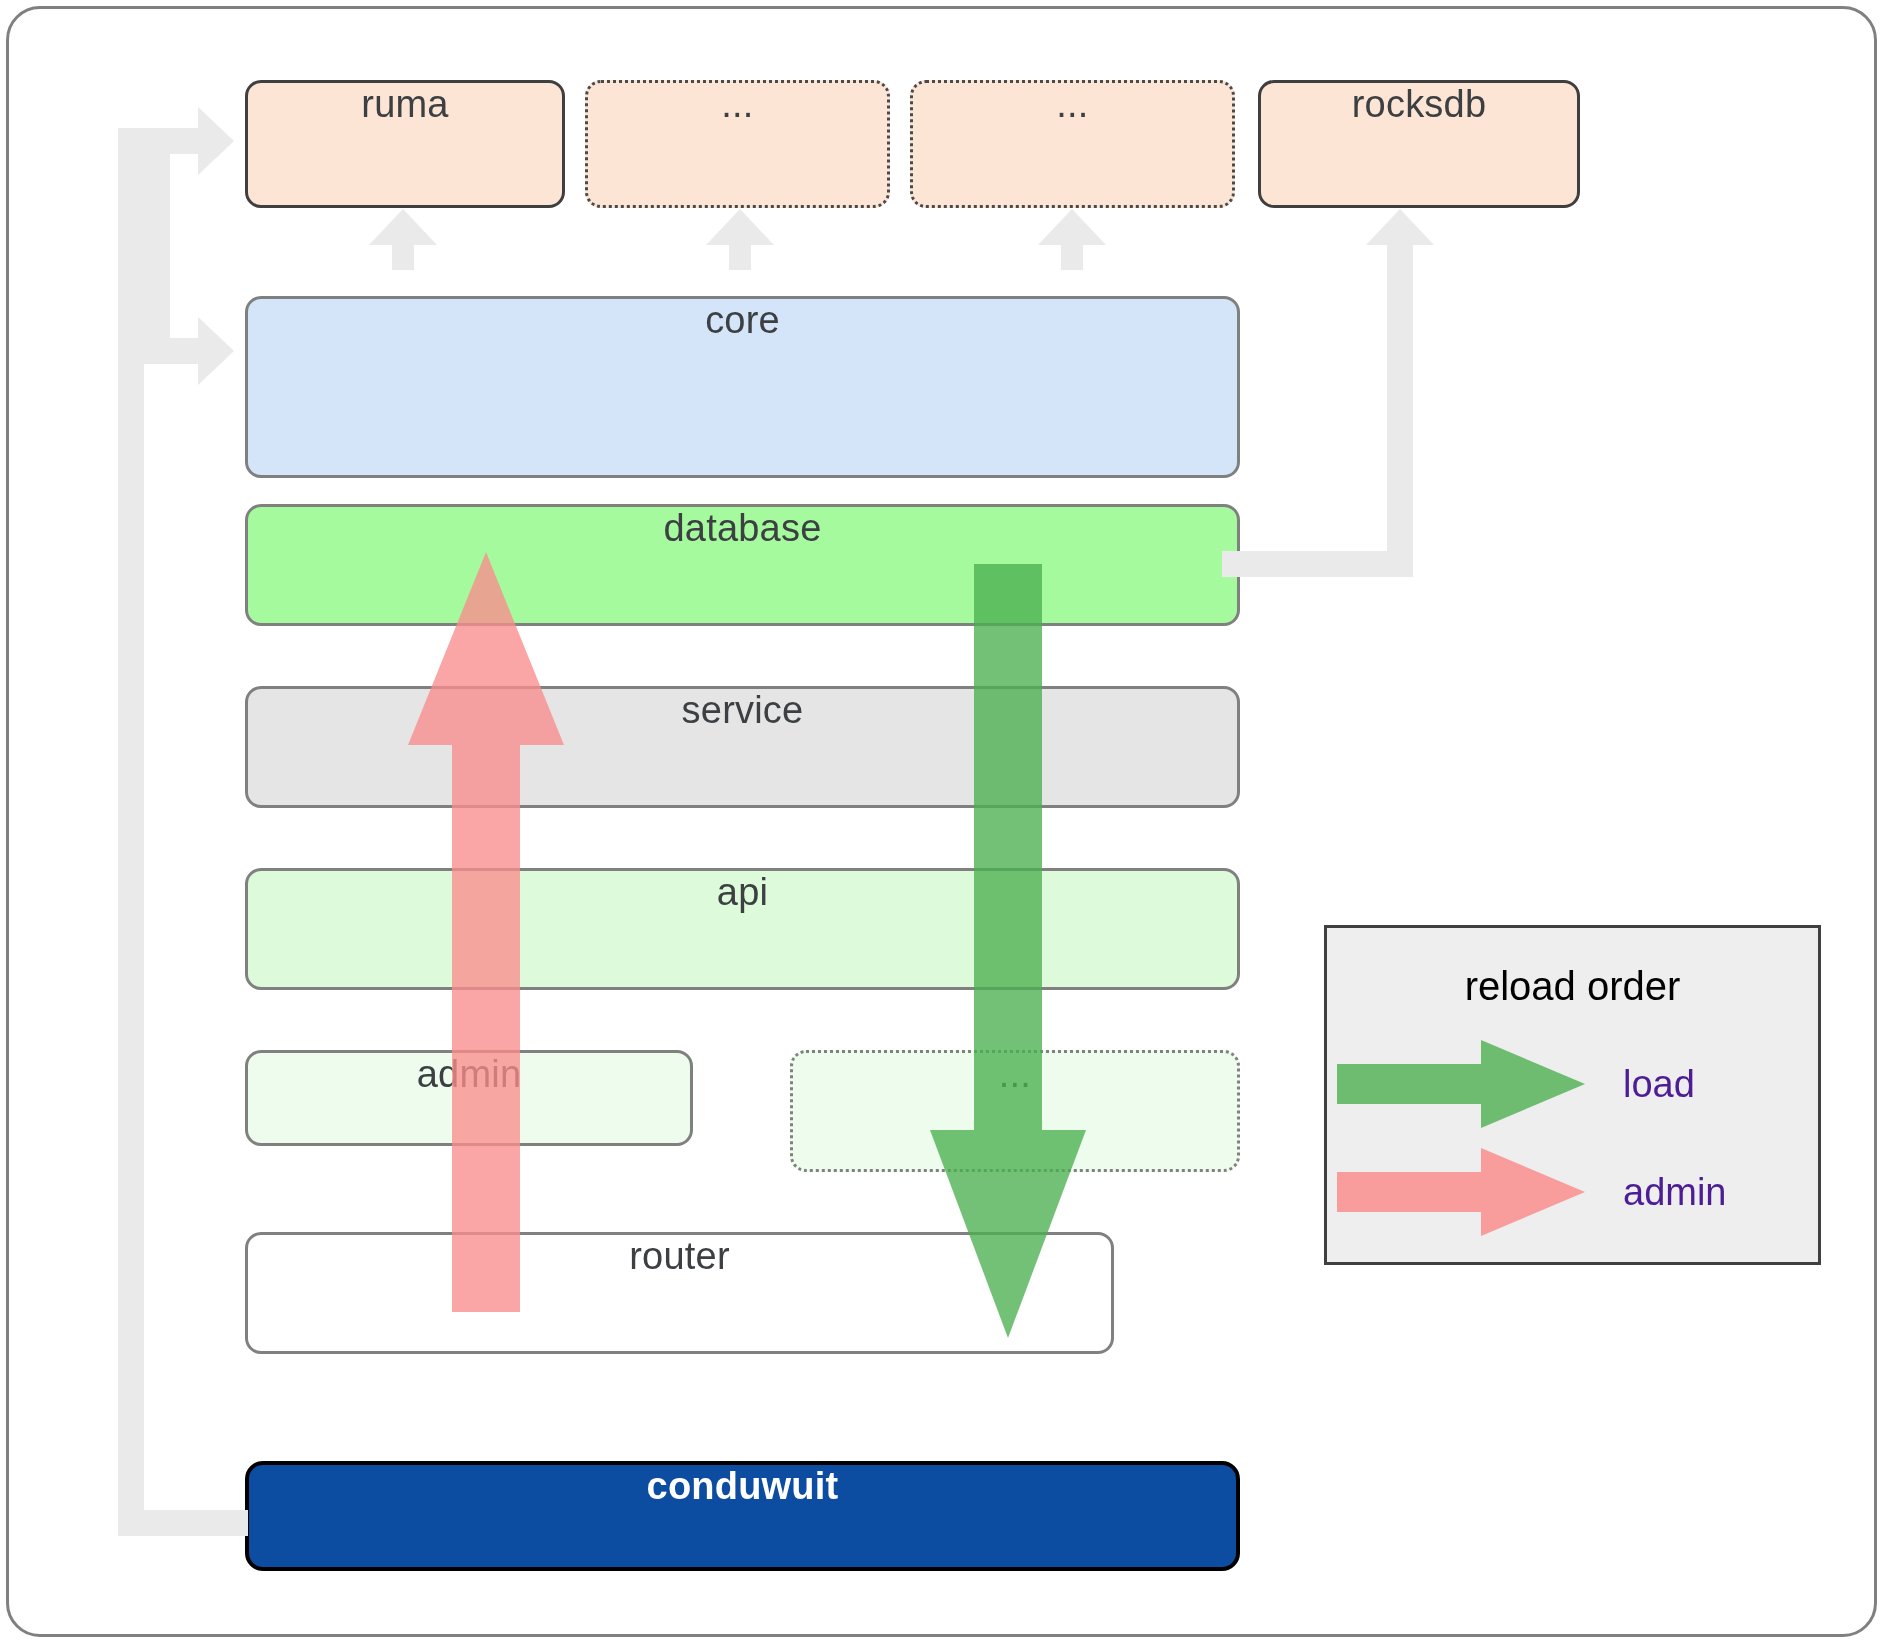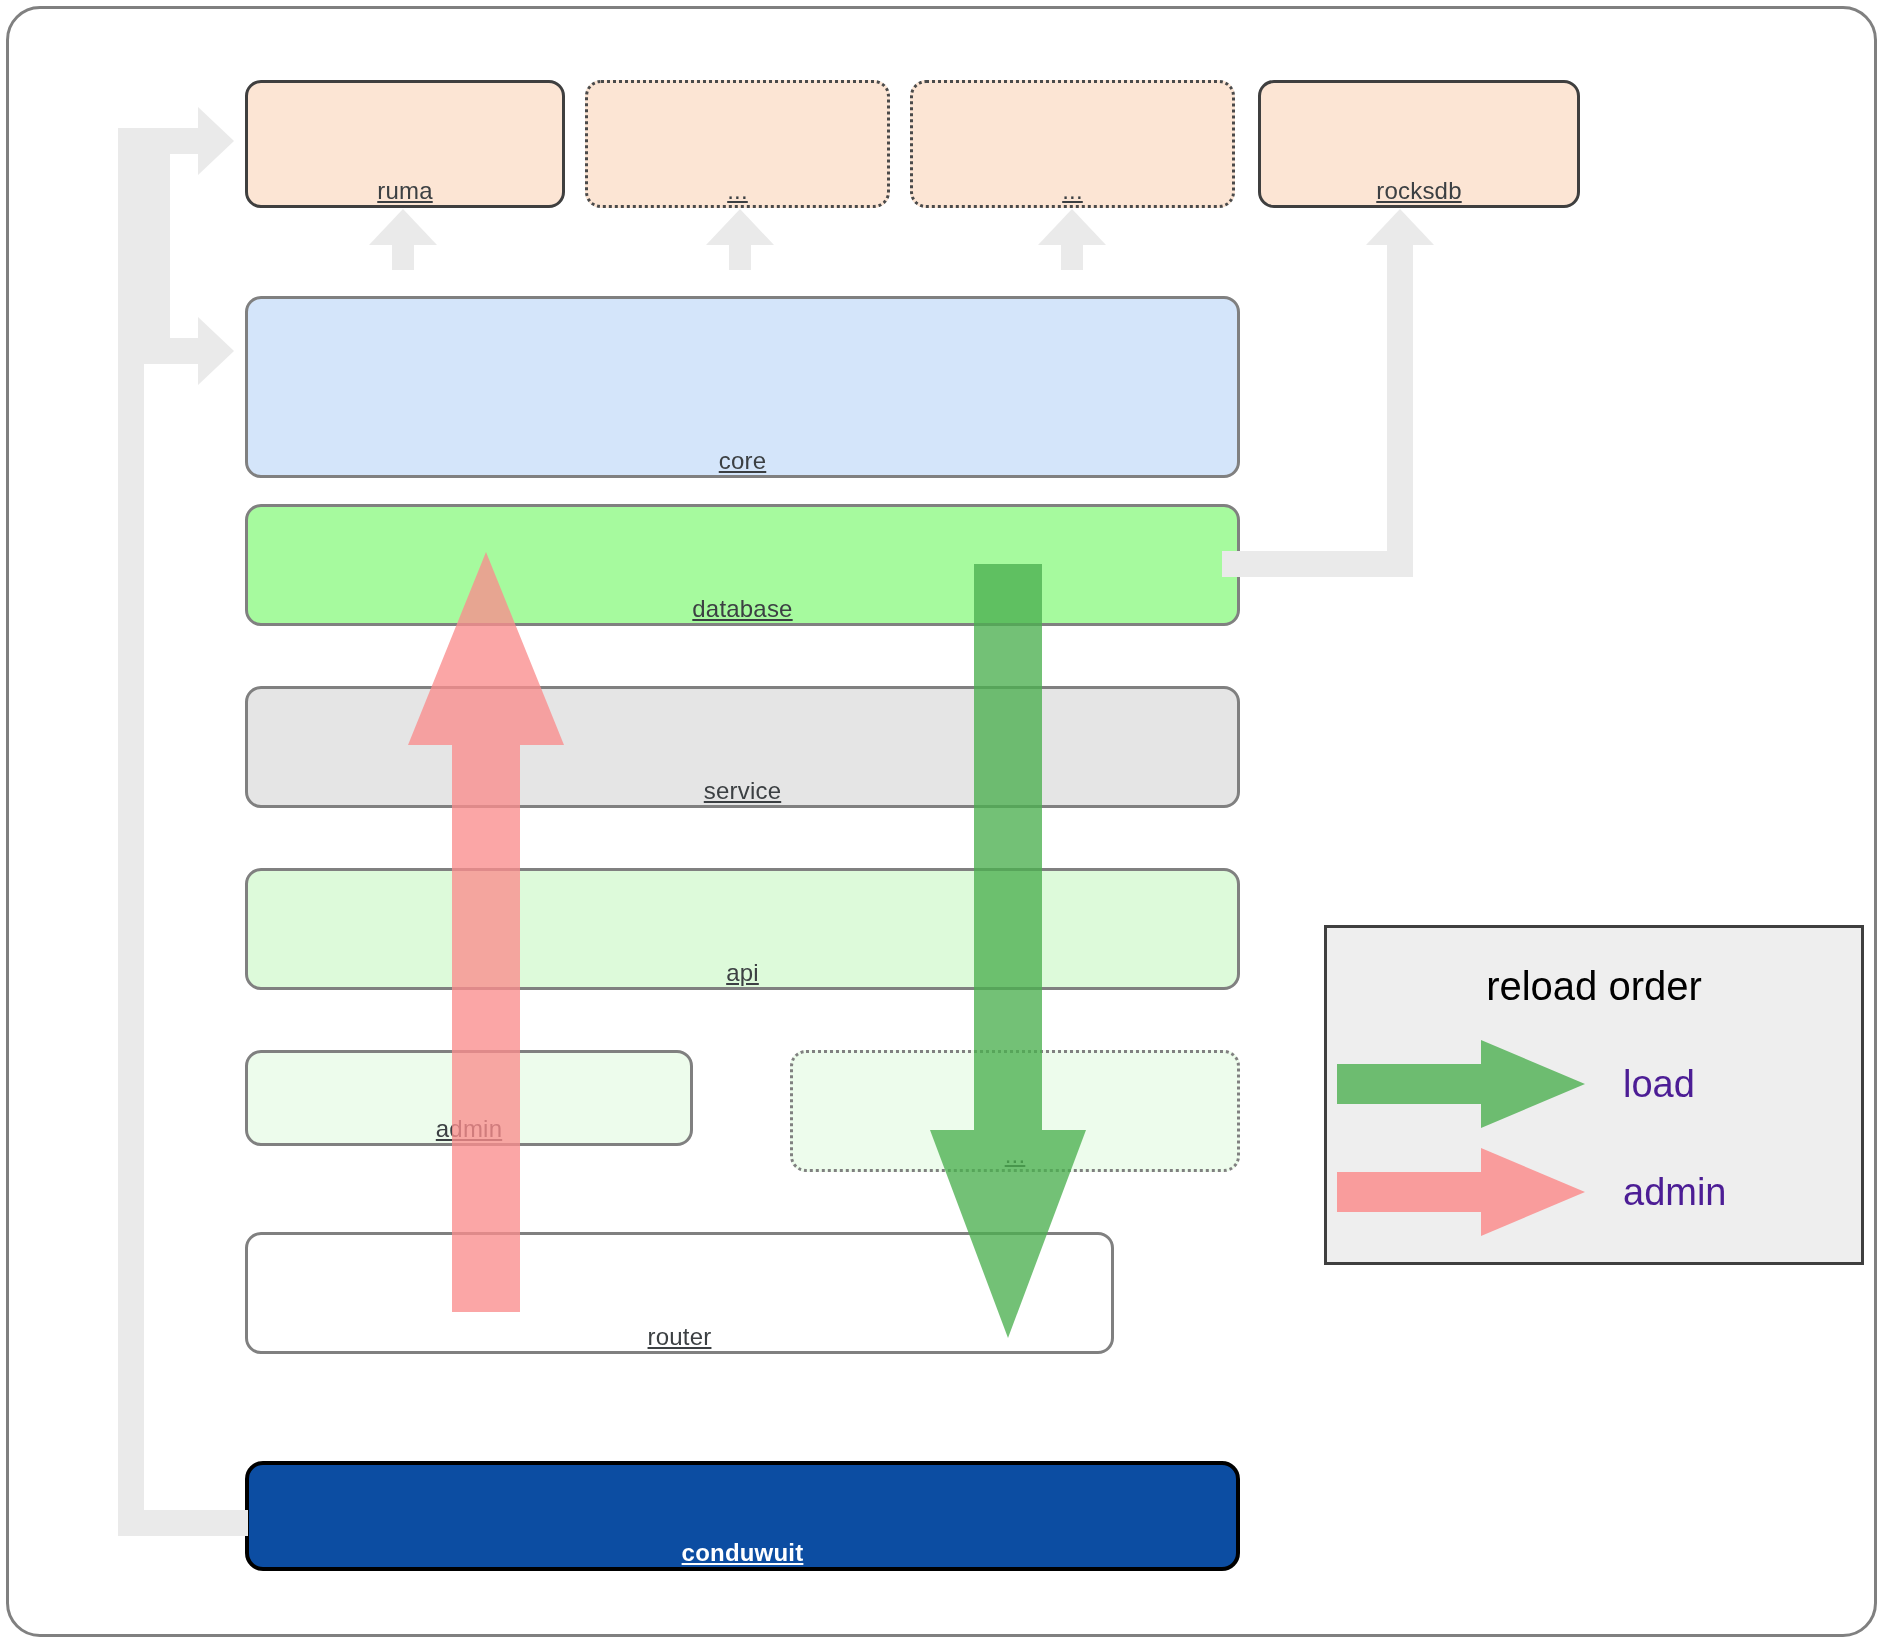--- a/index.html
+++ b/index.html
@@ -28,27 +28,26 @@
     border-radius: 34px;
     box-sizing: border-box;
     background: transparent;
   }
 
   
   .node {
     position: absolute;
     box-sizing: border-box;
     display: flex;
-    align-items: flex-end;
+    align-items: flex-start;
     justify-content: center;
     border-radius: 14px;
     color: #3c4043;
-    font-size: 24px;
+    font-size: 38px;
     letter-spacing: .2px;
-    text-decoration: underline;
   }
   .node .lbl { position: relative; z-index: 3; }
 
   
   .dep {
     background: #fce5d4;
     border: 3px solid #3f3f3f;
     border-radius: 16px;
     height: 128px;
     top: 80px;
@@ -203,21 +202,21 @@
       <polygon points="100,12 178,205 134,205 134,772 66,772 66,205 22,205" fill="#fa8d8d" fill-opacity="0.78"></polygon>
     </svg>
   </div>
 
   <div class="flow" style="left:908px; top:560px; width:200px; height:790px;">
     <svg width="200" height="790" viewBox="0 0 200 790">
       <polygon points="66,4 134,4 134,570 178,570 100,778 22,570 66,570" fill="#4caf50" fill-opacity="0.78"></polygon>
     </svg>
   </div>
 
-  <div class="legend" style="left:1324px; top:925px; width:540px; height:340px;">
+  <div class="legend" style="left:1324px; top:925px; width:497px; height:340px;">
     <div class="legend-title">reload order</div>
 
     <div style="position:absolute; left:6px; top:112px; width:260px; height:88px;">
       <svg width="260" height="88" viewBox="0 0 260 88">
         <polygon points="4,24 148,24 148,0 252,44 148,88 148,64 4,64" fill="#4caf50" fill-opacity="0.8"></polygon>
       </svg>
     </div>
     <div class="legend-row-label" style="left:296px; top:135px;">load</div>
 
     <div style="position:absolute; left:6px; top:220px; width:260px; height:88px;">

